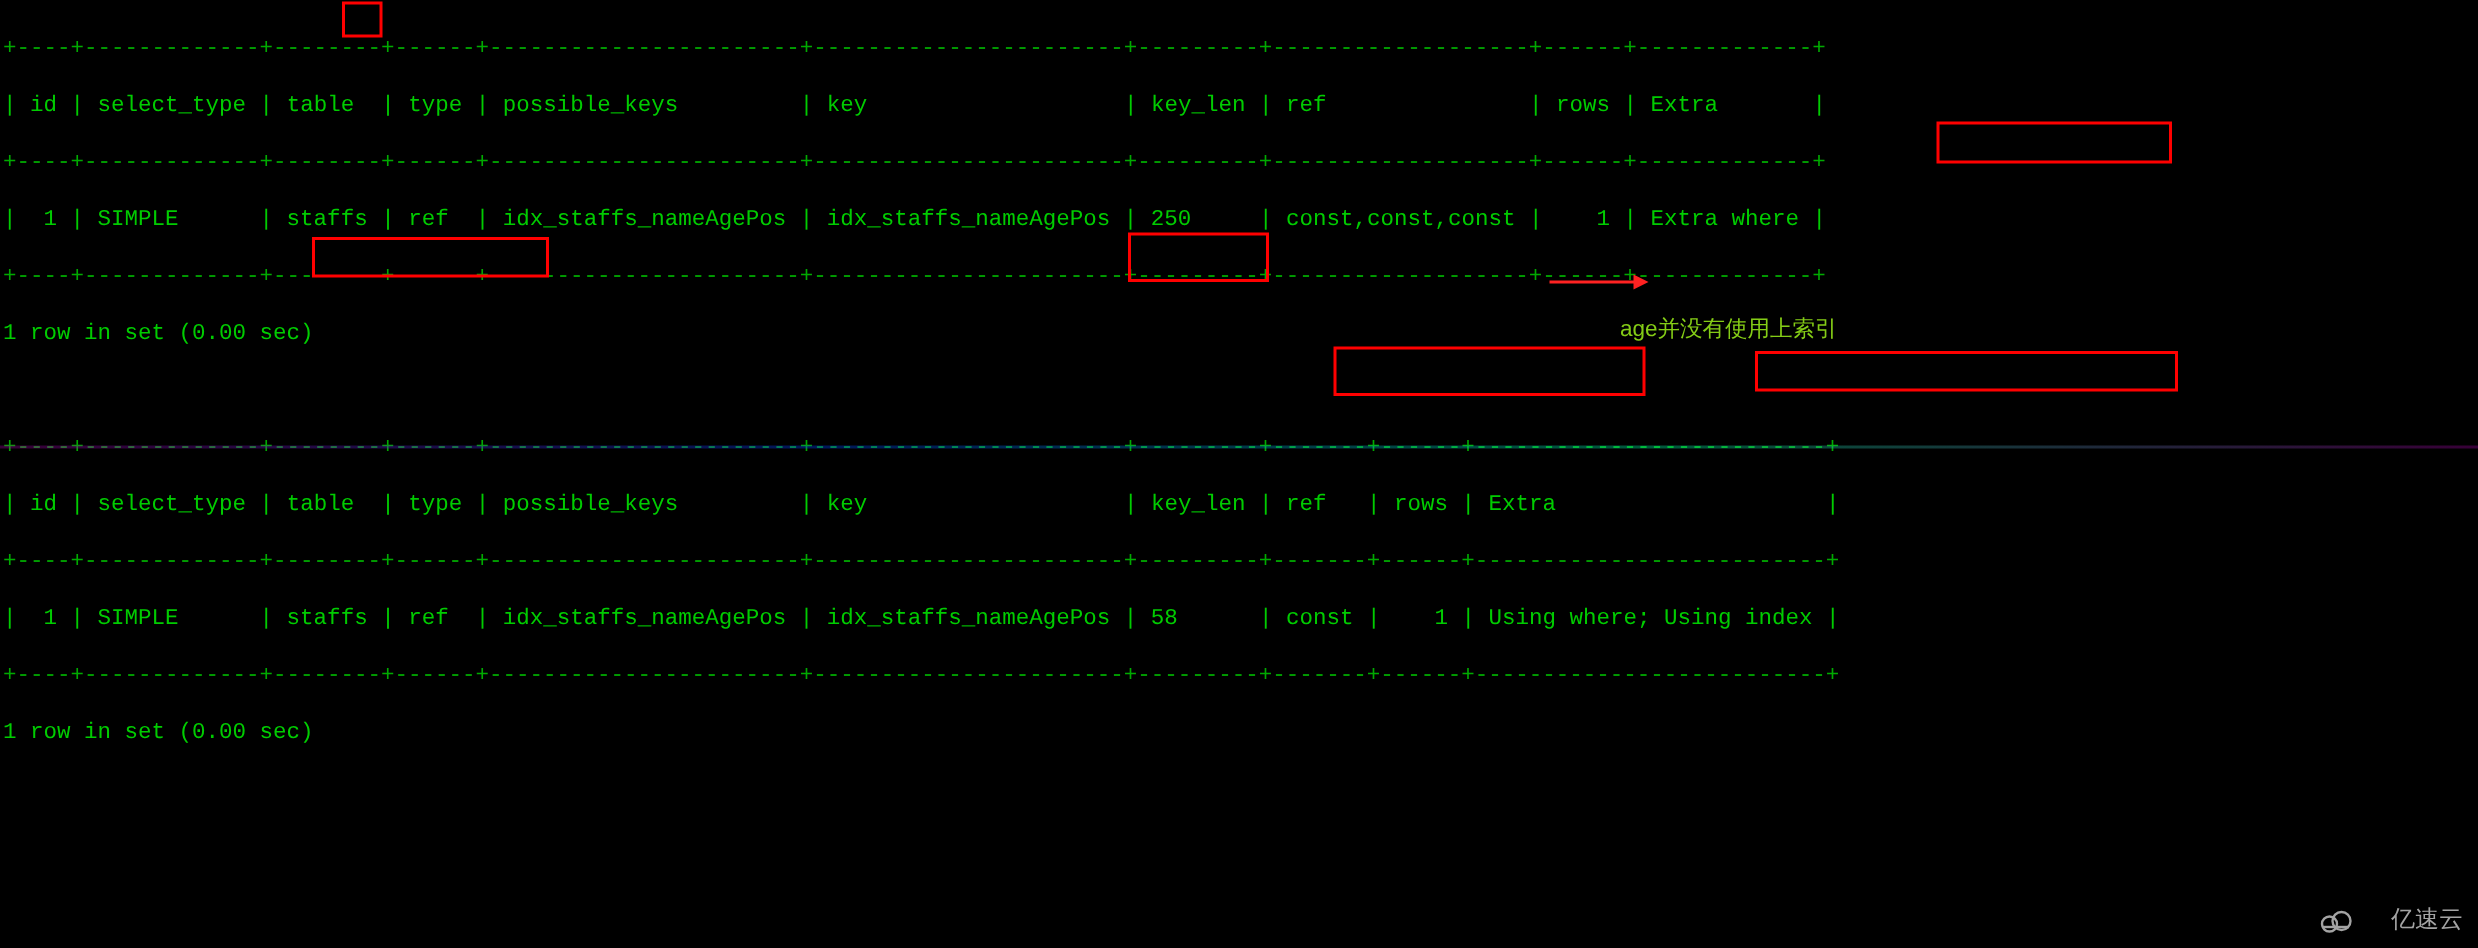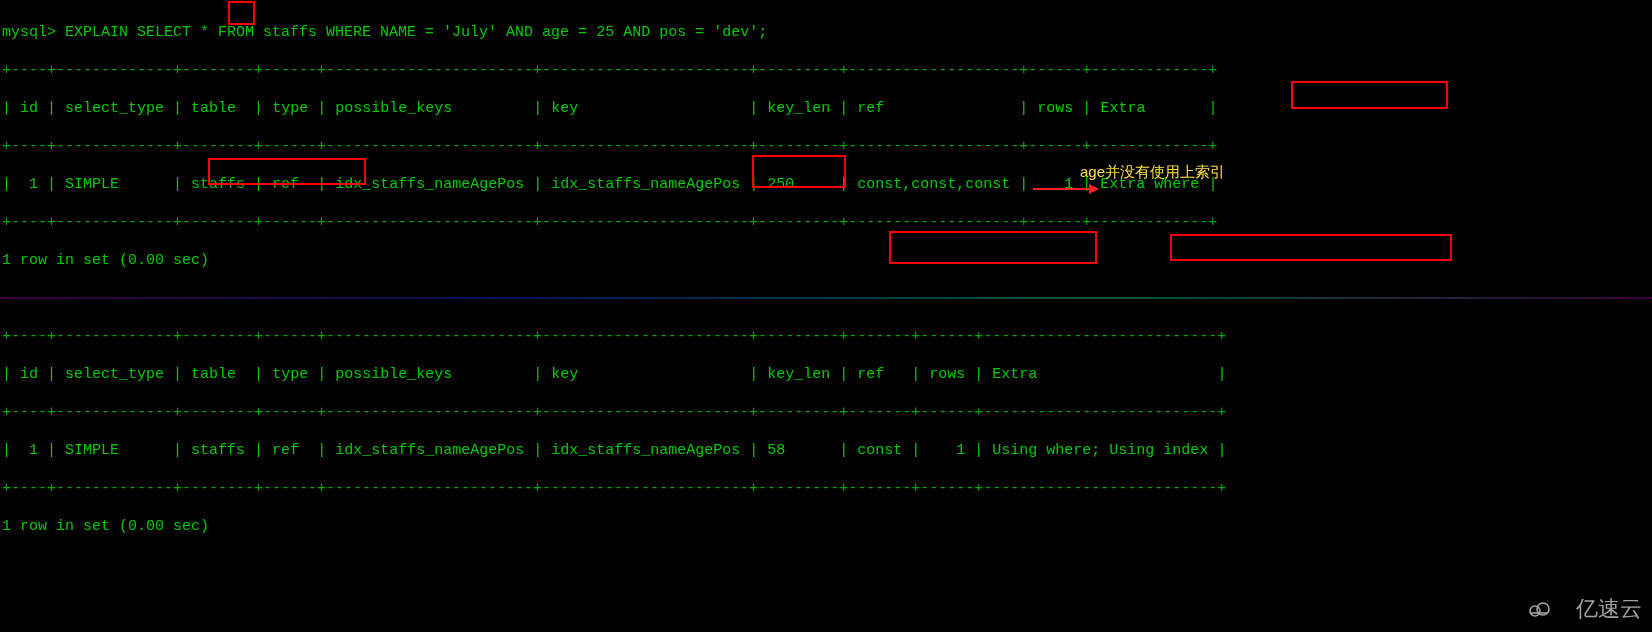--- a/index.html
+++ b/index.html
@@ -51,48 +51,48 @@
   .arrow .head {
     display:inline-block;
     vertical-align: middle;
     width:0; height:0;
     border-top:5px solid transparent;
     border-bottom:5px solid transparent;
     border-left:10px solid #ff2222;
   }
   .annotation {
     position: absolute;
-    color: #fde047;
+    color: #84cc16;
     font-family: sans-serif;
     font-size: 15px;
+    margin-top: 48px;
   }
   .watermark {
     position: absolute;
     right: 10px;
     bottom: 8px;
     color: #cccccc;
     font-family: sans-serif;
-    font-size: 22px;
+    font-size: 16px;
     display: flex;
     align-items: center;
     gap: 22px;
     opacity: 0.8;
   }
   .watermark svg { display:block; }
   .thin-color-strip {
     position:absolute;
     left:0; right:0;
     height:2px;
   }
 </style>
 </head>
 <body>
 
 <div class="terminal">
-<span class="line"><span>mysql&gt;</span><span> EXPLAIN SELECT </span><span>*</span><span> FROM staffs WHERE NAME = 'July' AND age = 25 AND pos = 'dev';</span></span>
 <span class="line border-el">+----+-------------+--------+------+-----------------------+-----------------------+---------+-------------------+------+-------------+</span>
 <span class="line">| <span>id</span> | <span>select_type</span> | <span>table</span>  | <span>type</span> | <span>possible_keys</span>         | <span>key</span>                   | <span>key_len</span> | <span>ref</span>               | <span>rows</span> | <span>Extra</span>       |</span>
 <span class="line border-el">+----+-------------+--------+------+-----------------------+-----------------------+---------+-------------------+------+-------------+</span>
 <span class="line">|  <span>1</span> | <span>SIMPLE</span>      | <span>staffs</span> | <span>ref</span>  | <span>idx_staffs_nameAgePos</span> | <span>idx_staffs_nameAgePos</span> | <span>250</span>     | <span>const,const,const</span> |    <span>1</span> | <span>Extra where</span> |</span>
 <span class="line border-el">+----+-------------+--------+------+-----------------------+-----------------------+---------+-------------------+------+-------------+</span>
 <span class="line">1 row in set (0.00 sec)</span>
 <span class="line"> </span>
 <span class="line border-el">+----+-------------+--------+------+-----------------------+-----------------------+---------+-------+------+--------------------------+</span>
 <span class="line">| <span>id</span> | <span>select_type</span> | <span>table</span>  | <span>type</span> | <span>possible_keys</span>         | <span>key</span>                   | <span>key_len</span> | <span>ref</span>   | <span>rows</span> | <span>Extra</span>                    |</span>
 <span class="line border-el">+----+-------------+--------+------+-----------------------+-----------------------+---------+-------+------+--------------------------+</span>

